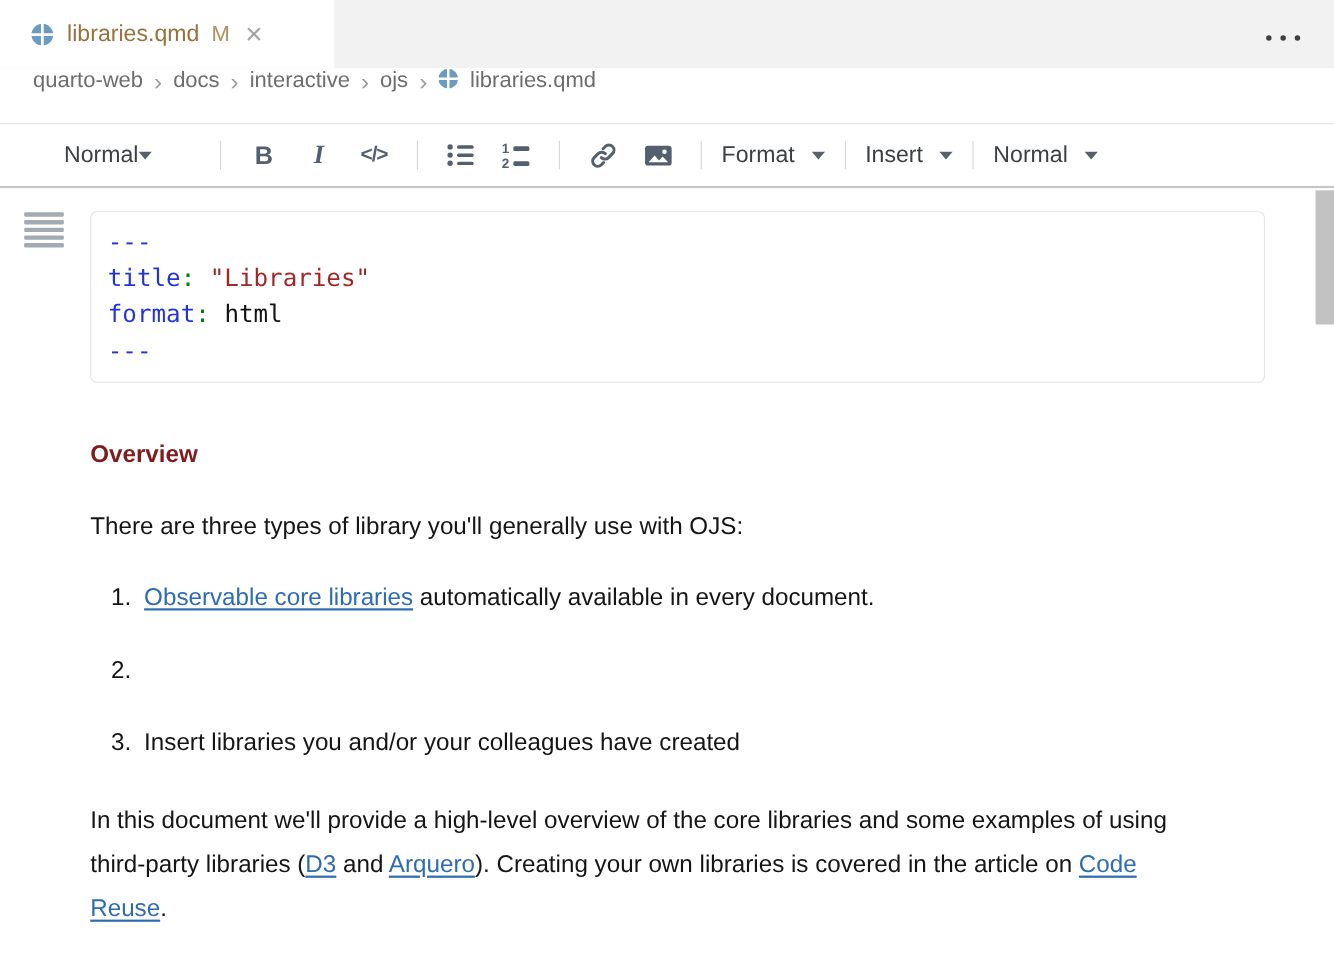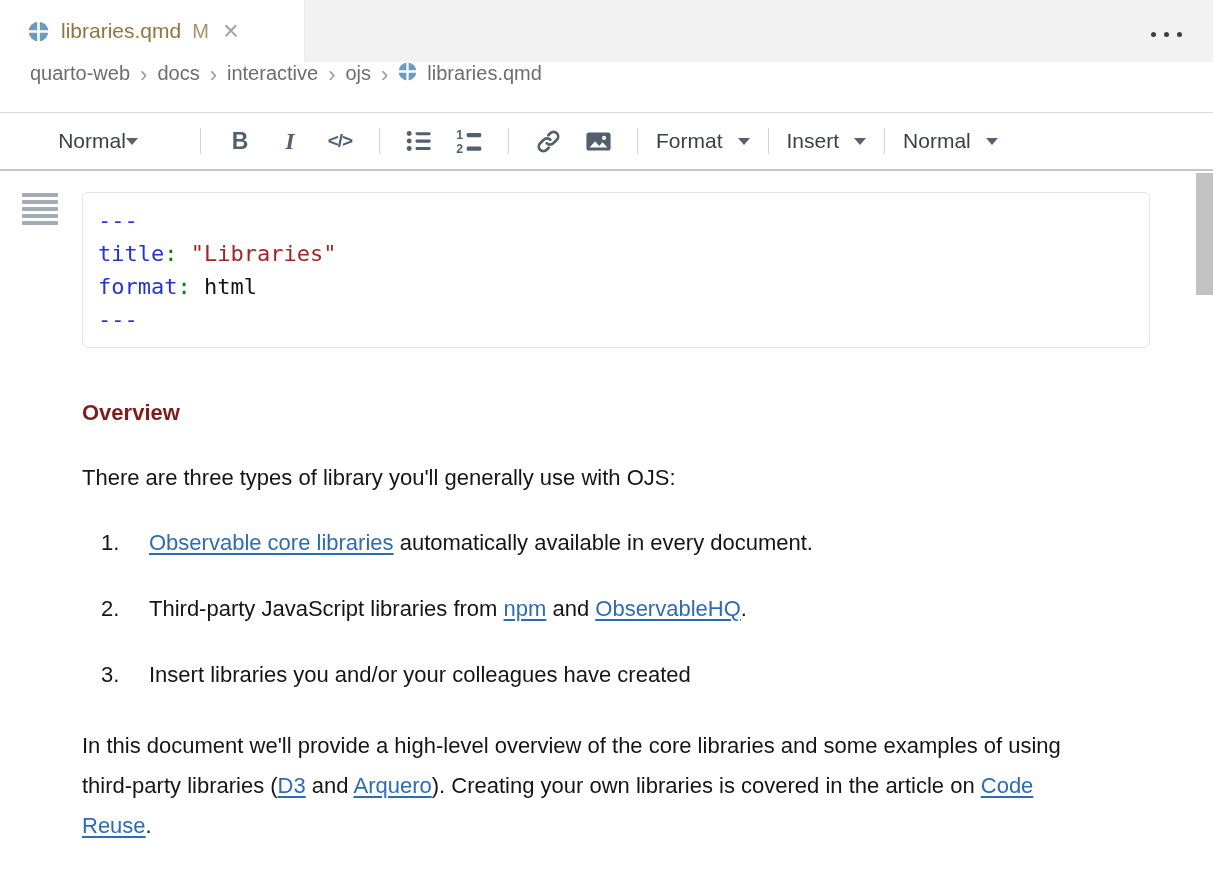--- a/index.html
+++ b/index.html
@@ -47,21 +47,21 @@
   .tok-string { color: #a12727; }
   .tok-plain { color: #121212; }
 
   .doc-heading { margin-top: 44px; font-size: 22px; font-weight: 700; color: #7f1d1d; line-height: 42px; }
   .doc-p { font-size: 22px; color: #151515; line-height: 40px; }
   .intro { margin-top: 24px; }
   .doc-list { margin-top: 25px; list-style: none; }
   .doc-li { display: flex; font-size: 22px; color: #151515; line-height: 40px; }
   .doc-li + .doc-li { margin-top: 26px; }
   .li-num { margin-left: 19px; width: 24px; flex: 0 0 auto; }
-  .li-text { margin-left: 24px; }
+  .li-text { margin-left: 6px; }
   .closing { margin-top: 31px; max-width: 1010px; }
   a.doc-link { color: #2e6cb2; text-decoration: underline; text-underline-offset: 3px; cursor: pointer; }
 
   
   .scroll-thumb { position: absolute; right: 0; top: 173px; width: 17px; height: 122px; background: #c2c2c2; cursor: pointer; }
 </style>
 </head>
 <body>
 
 <div class="app">
@@ -188,21 +188,20 @@
 
     <p class="doc-p intro">There are three types of library you'll generally use with OJS:</p>
 
     <ol class="doc-list">
       <li class="doc-li">
         <span class="li-num">1.</span>
         <span class="li-text"><a href="#" class="doc-link">Observable core libraries</a><span> automatically available in every document.</span></span>
       </li>
       <li class="doc-li">
         <span class="li-num">2.</span>
-        <span class="li-text"><span>Third-party JavaScript libraries from </span><a href="#" class="doc-link">npm</a><span> and </span><a href="#" class="doc-link">ObservableHQ</a><span>.</span></span>
       </li>
       <li class="doc-li">
         <span class="li-num">3.</span>
         <span class="li-text"><span>Insert libraries you and/or your colleagues have created</span></span>
       </li>
     </ol>
 
     <p class="doc-p closing"><span>In this document we'll provide a high-level overview of the core libraries and some examples of using third-party libraries (</span><a href="#" class="doc-link">D3</a><span> and </span><a href="#" class="doc-link">Arquero</a><span>). Creating your own libraries is covered in the article on </span><a href="#" class="doc-link">Code Reuse</a><span>.</span></p>
   </div>
 

